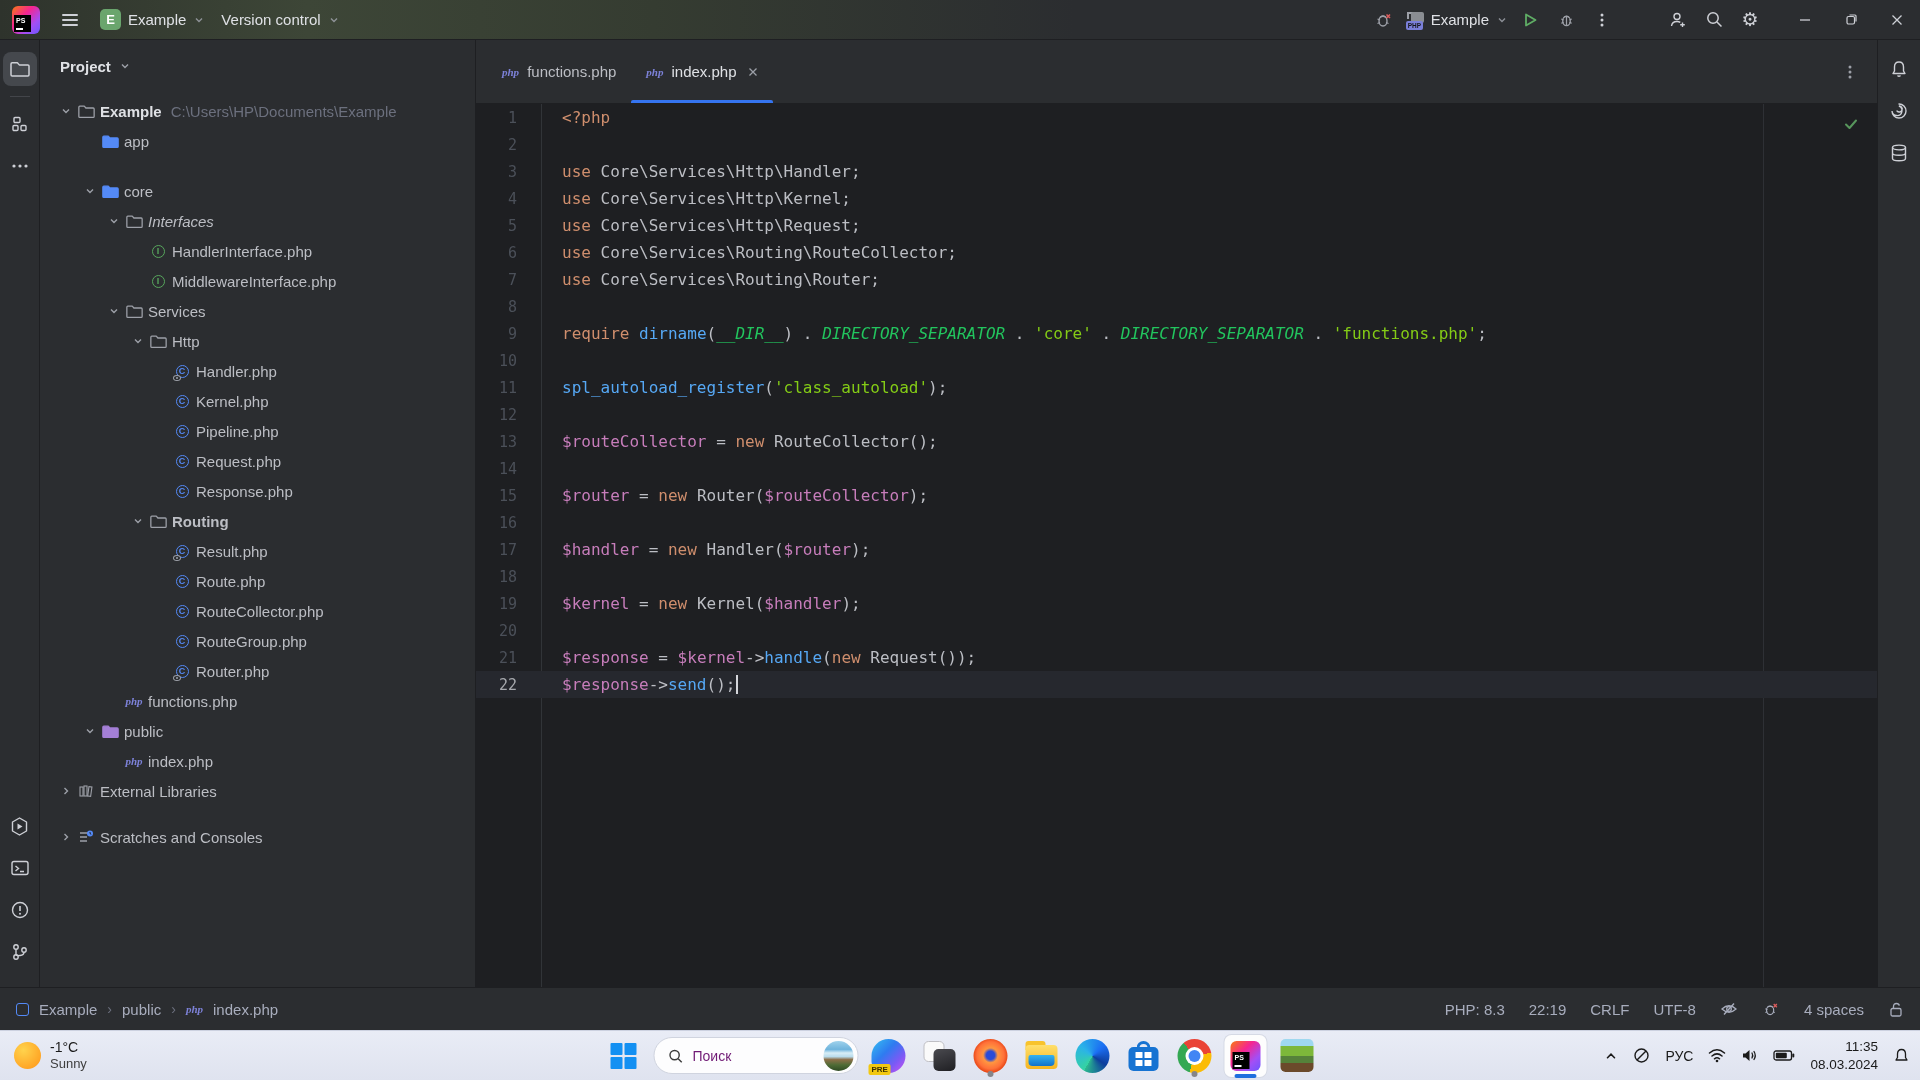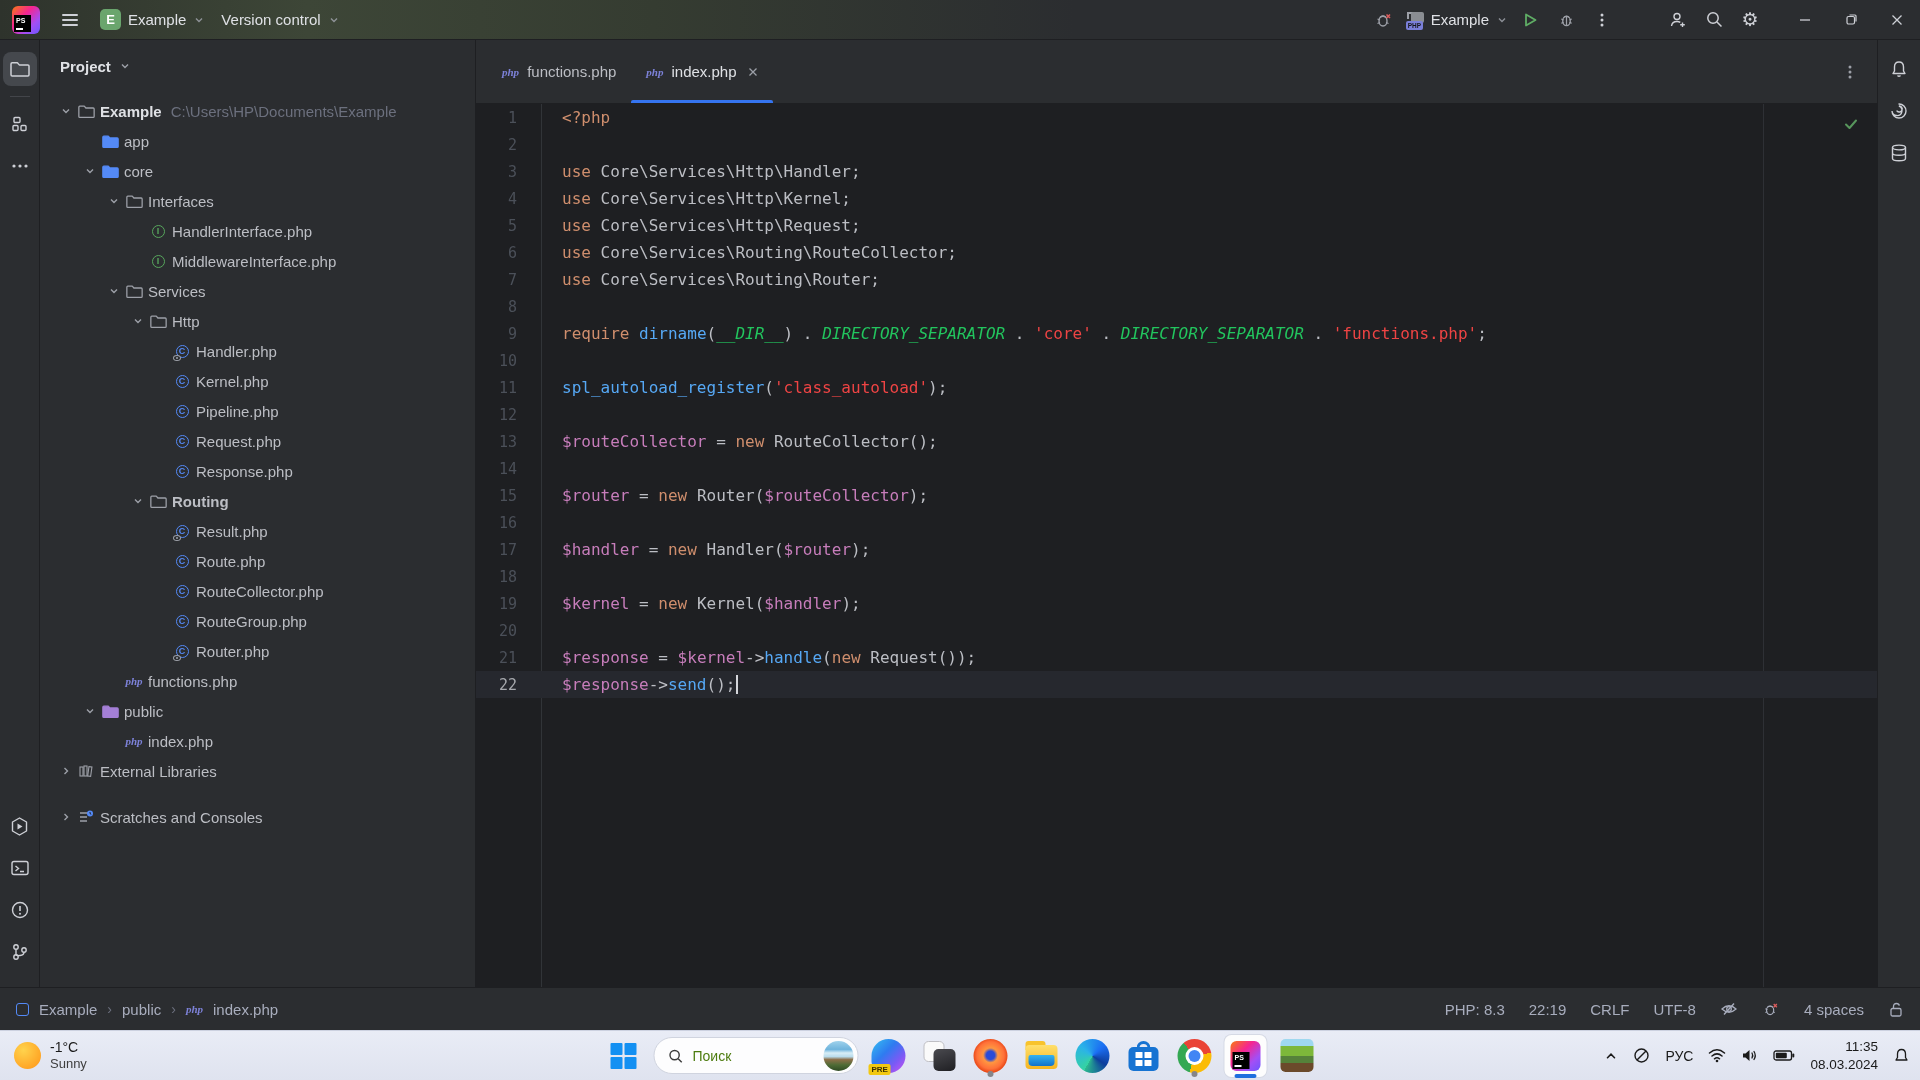--- a/index.html
+++ b/index.html
@@ -73,21 +73,21 @@
   .tab-opts{margin-left:auto;display:flex;align-items:center;padding-right:20px;color:#9da0a8}
   .codewrap{flex:1;position:relative;overflow:hidden;
     font-family:"DejaVu Sans Mono","Liberation Mono",monospace;font-size:16px}
   .gutterline{position:absolute;left:65px;top:0;bottom:0;width:1px;background:#313438}
   .wrapguide{position:absolute;left:1287px;top:0;bottom:0;width:1px;background:#2e3035}
   .crow{position:relative;display:flex;height:27px;align-items:center;white-space:pre}
   .crow.cur{background:#26282e}
   .ln{width:41px;min-width:41px;text-align:right;padding-right:0;color:#4b5059;font-size:15px;
     display:inline-block}
   .ct{padding-left:45px;display:inline-flex;align-items:flex-end}
-  .tk-k{color:#cf8e6d}.tk-f{color:#56a8f5}.tk-s{color:#ef4444}.tk-v{color:#c77dbb}
+  .tk-k{color:#cf8e6d}.tk-f{color:#56a8f5}.tk-s{color:#84cc16}.tk-v{color:#c77dbb}
   .tk-c{color:#22c55e;font-style:italic}.tk-p{color:#bcbec4}
   .crow.cur .ln{color:#a6a8ad}
   .caret{width:2px;height:19px;background:#d4d6db;display:inline-block;margin-left:1px}
   .inspect-ok{position:absolute;top:12px;right:18px}
 
   
   .statusbar{height:43px;background:#2b2d30;border-top:1px solid #1e1f22;display:flex;align-items:center;
     padding:0 16px;font-size:15px;color:#a8adbd}
   .bc{display:flex;align-items:center;gap:10px}
   .bc-sep{color:#6c707e;font-size:14px}
@@ -103,21 +103,21 @@
   .wt .t2{font-size:13px;color:#3e3e3e;line-height:1.25}
   .tb-center{position:absolute;left:50%;transform:translateX(-50%);height:100%;display:flex;align-items:center;gap:9px}
   .tk-app{width:42px;height:42px;display:flex;align-items:center;justify-content:center;position:relative;border-radius:7px}
   .tk-app.activeapp{background:#fdfdfd;box-shadow:0 0 0 1px #d6dae5}
   .dot{position:absolute;bottom:0px;left:50%;transform:translateX(-50%);width:6px;height:6px;border-radius:3px;background:#85858a}
   .bar{position:absolute;bottom:-1px;left:50%;transform:translateX(-50%);width:22px;height:4px;border-radius:2px;background:#1f6fde}
   .startico{display:grid;grid-template-columns:12px 12px;grid-template-rows:12px 12px;gap:2px}
   .startico i{background:#1390f2;border-radius:1px}
   .searchpill{width:205px;height:37px;background:#fdfdfe;border:1px solid #d0d4df;border-radius:19px;
     display:flex;align-items:center;gap:9px;padding:0 4px 0 13px;color:#4a4a4a;font-size:14px}
-  .searchpill .ph{flex:1;text-align:left;color:#4d7c0f}
+  .searchpill .ph{flex:1;text-align:left;color:#701a75}
   .wfall{width:30px;height:30px;border-radius:50%;
     background:linear-gradient(180deg,#9fd2ec 0%,#6fb4dd 28%,#d8edf5 40%,#b9dcec 52%,#8c6f49 62%,#4e6b35 80%,#2f4a24 100%)}
   .ico34{width:34px;height:34px;border-radius:8px}
   .copilot{background:linear-gradient(135deg,#35c1f1 0%,#2e7bf0 40%,#7a5af5 70%,#d052f0 100%);border-radius:50% 50% 50% 12px}
   .pre{position:absolute;left:1px;bottom:2px;background:#f2c811;color:#3a3000;font:bold 8px "Liberation Sans",sans-serif;
     padding:1px 3px;border-radius:2px}
   .taskview{position:relative;width:32px;height:32px}
   .taskview .b{position:absolute;left:0;top:1px;width:21px;height:21px;background:#fafafa;border:1px solid #bfbfc4;border-radius:5px}
   .taskview .f{position:absolute;right:0;bottom:1px;width:22px;height:22px;background:linear-gradient(160deg,#4a4a4f,#1f1f23);border-radius:5px}
   .firefox{border-radius:50%;background:radial-gradient(circle at 50% 48%,#2a4bd7 0 17%,#ff9640 30%,#ff7139 55%,#e0390b 76%,#ffb347 100%)}
@@ -328,34 +328,34 @@
           </div>
           <div class="trow" style="padding-left: 40px; align-items: center;">
             <span class="chev"></span>
             <span class="ticon">
               <svg width="17" height="17" viewBox="0 0 16 16">
                 <path d="M1.7 3h4.2l1.5 1.7h6.9c.5 0 .9.4.9.9v7c0 .5-.4.9-.9.9H1.7c-.5 0-.9-.4-.9-.9V3.9c0-.5.4-.9.9-.9z" fill="#548af7" stroke="#548af7" stroke-width="1.2" stroke-linejoin="round"></path>
               </svg>
             </span>
             <span class="tlabel">app</span>
           </div>
-          <div class="trow" style="padding-left: 40px;">
+          <div class="trow" style="padding-left: 40px; margin-top: 20px;">
             <span class="chev">
               <svg width="12" height="12" viewBox="0 0 12 12">
                 <path d="M3 4.5 6 7.5 9 4.5" stroke="#9da0a8" stroke-width="1.4" fill="none"></path>
               </svg>
             </span>
             <span class="ticon">
               <svg width="17" height="17" viewBox="0 0 16 16">
                 <path d="M1.7 3h4.2l1.5 1.7h6.9c.5 0 .9.4.9.9v7c0 .5-.4.9-.9.9H1.7c-.5 0-.9-.4-.9-.9V3.9c0-.5.4-.9.9-.9z" fill="#548af7" stroke="#548af7" stroke-width="1.2" stroke-linejoin="round"></path>
               </svg>
             </span>
             <span class="tlabel">core</span>
           </div>
-          <div class="trow" style="padding-left: 64px;">
+          <div class="trow" style="padding-left: 64px; font-style: italic;">
             <span class="chev">
               <svg width="12" height="12" viewBox="0 0 12 12">
                 <path d="M3 4.5 6 7.5 9 4.5" stroke="#9da0a8" stroke-width="1.4" fill="none"></path>
               </svg>
             </span>
             <span class="ticon">
               <svg width="17" height="17" viewBox="0 0 16 16">
                 <path d="M1.7 3h4.2l1.5 1.7h6.9c.5 0 .9.4.9.9v7c0 .5-.4.9-.9.9H1.7c-.5 0-.9-.4-.9-.9V3.9c0-.5.4-.9.9-.9z" fill="none" stroke="#9da0a8" stroke-width="1.2" stroke-linejoin="round"></path>
               </svg>
             </span>

